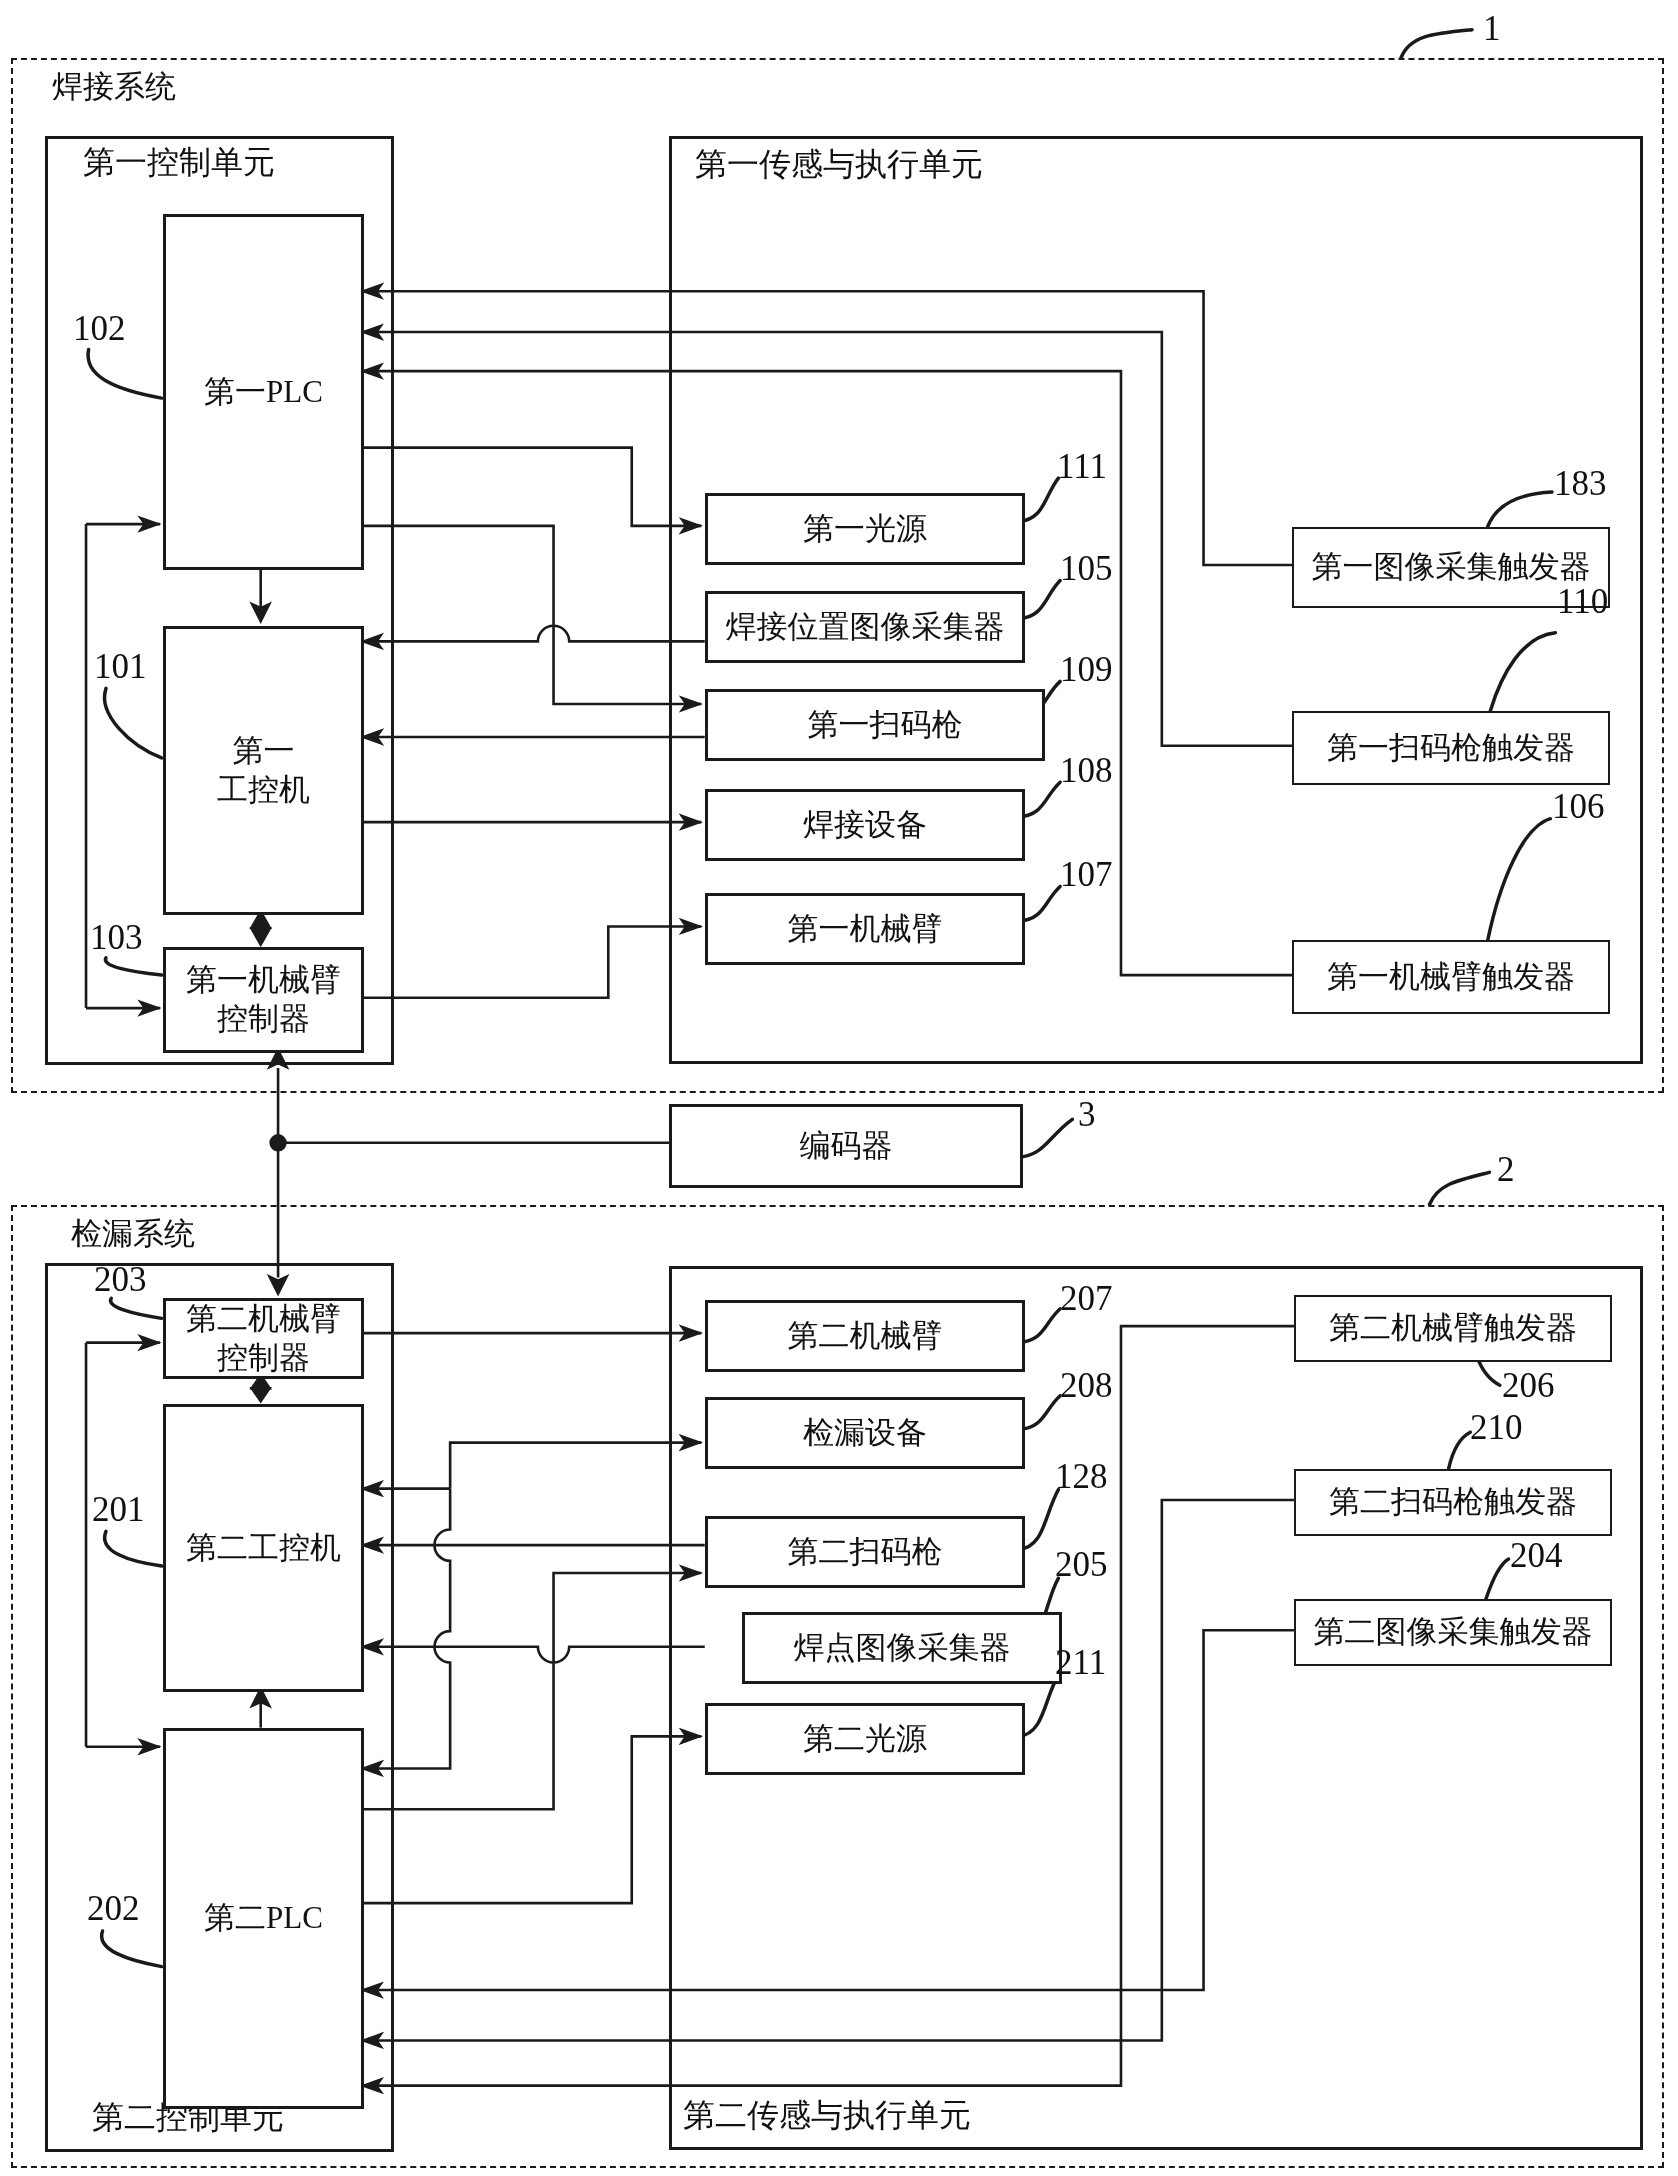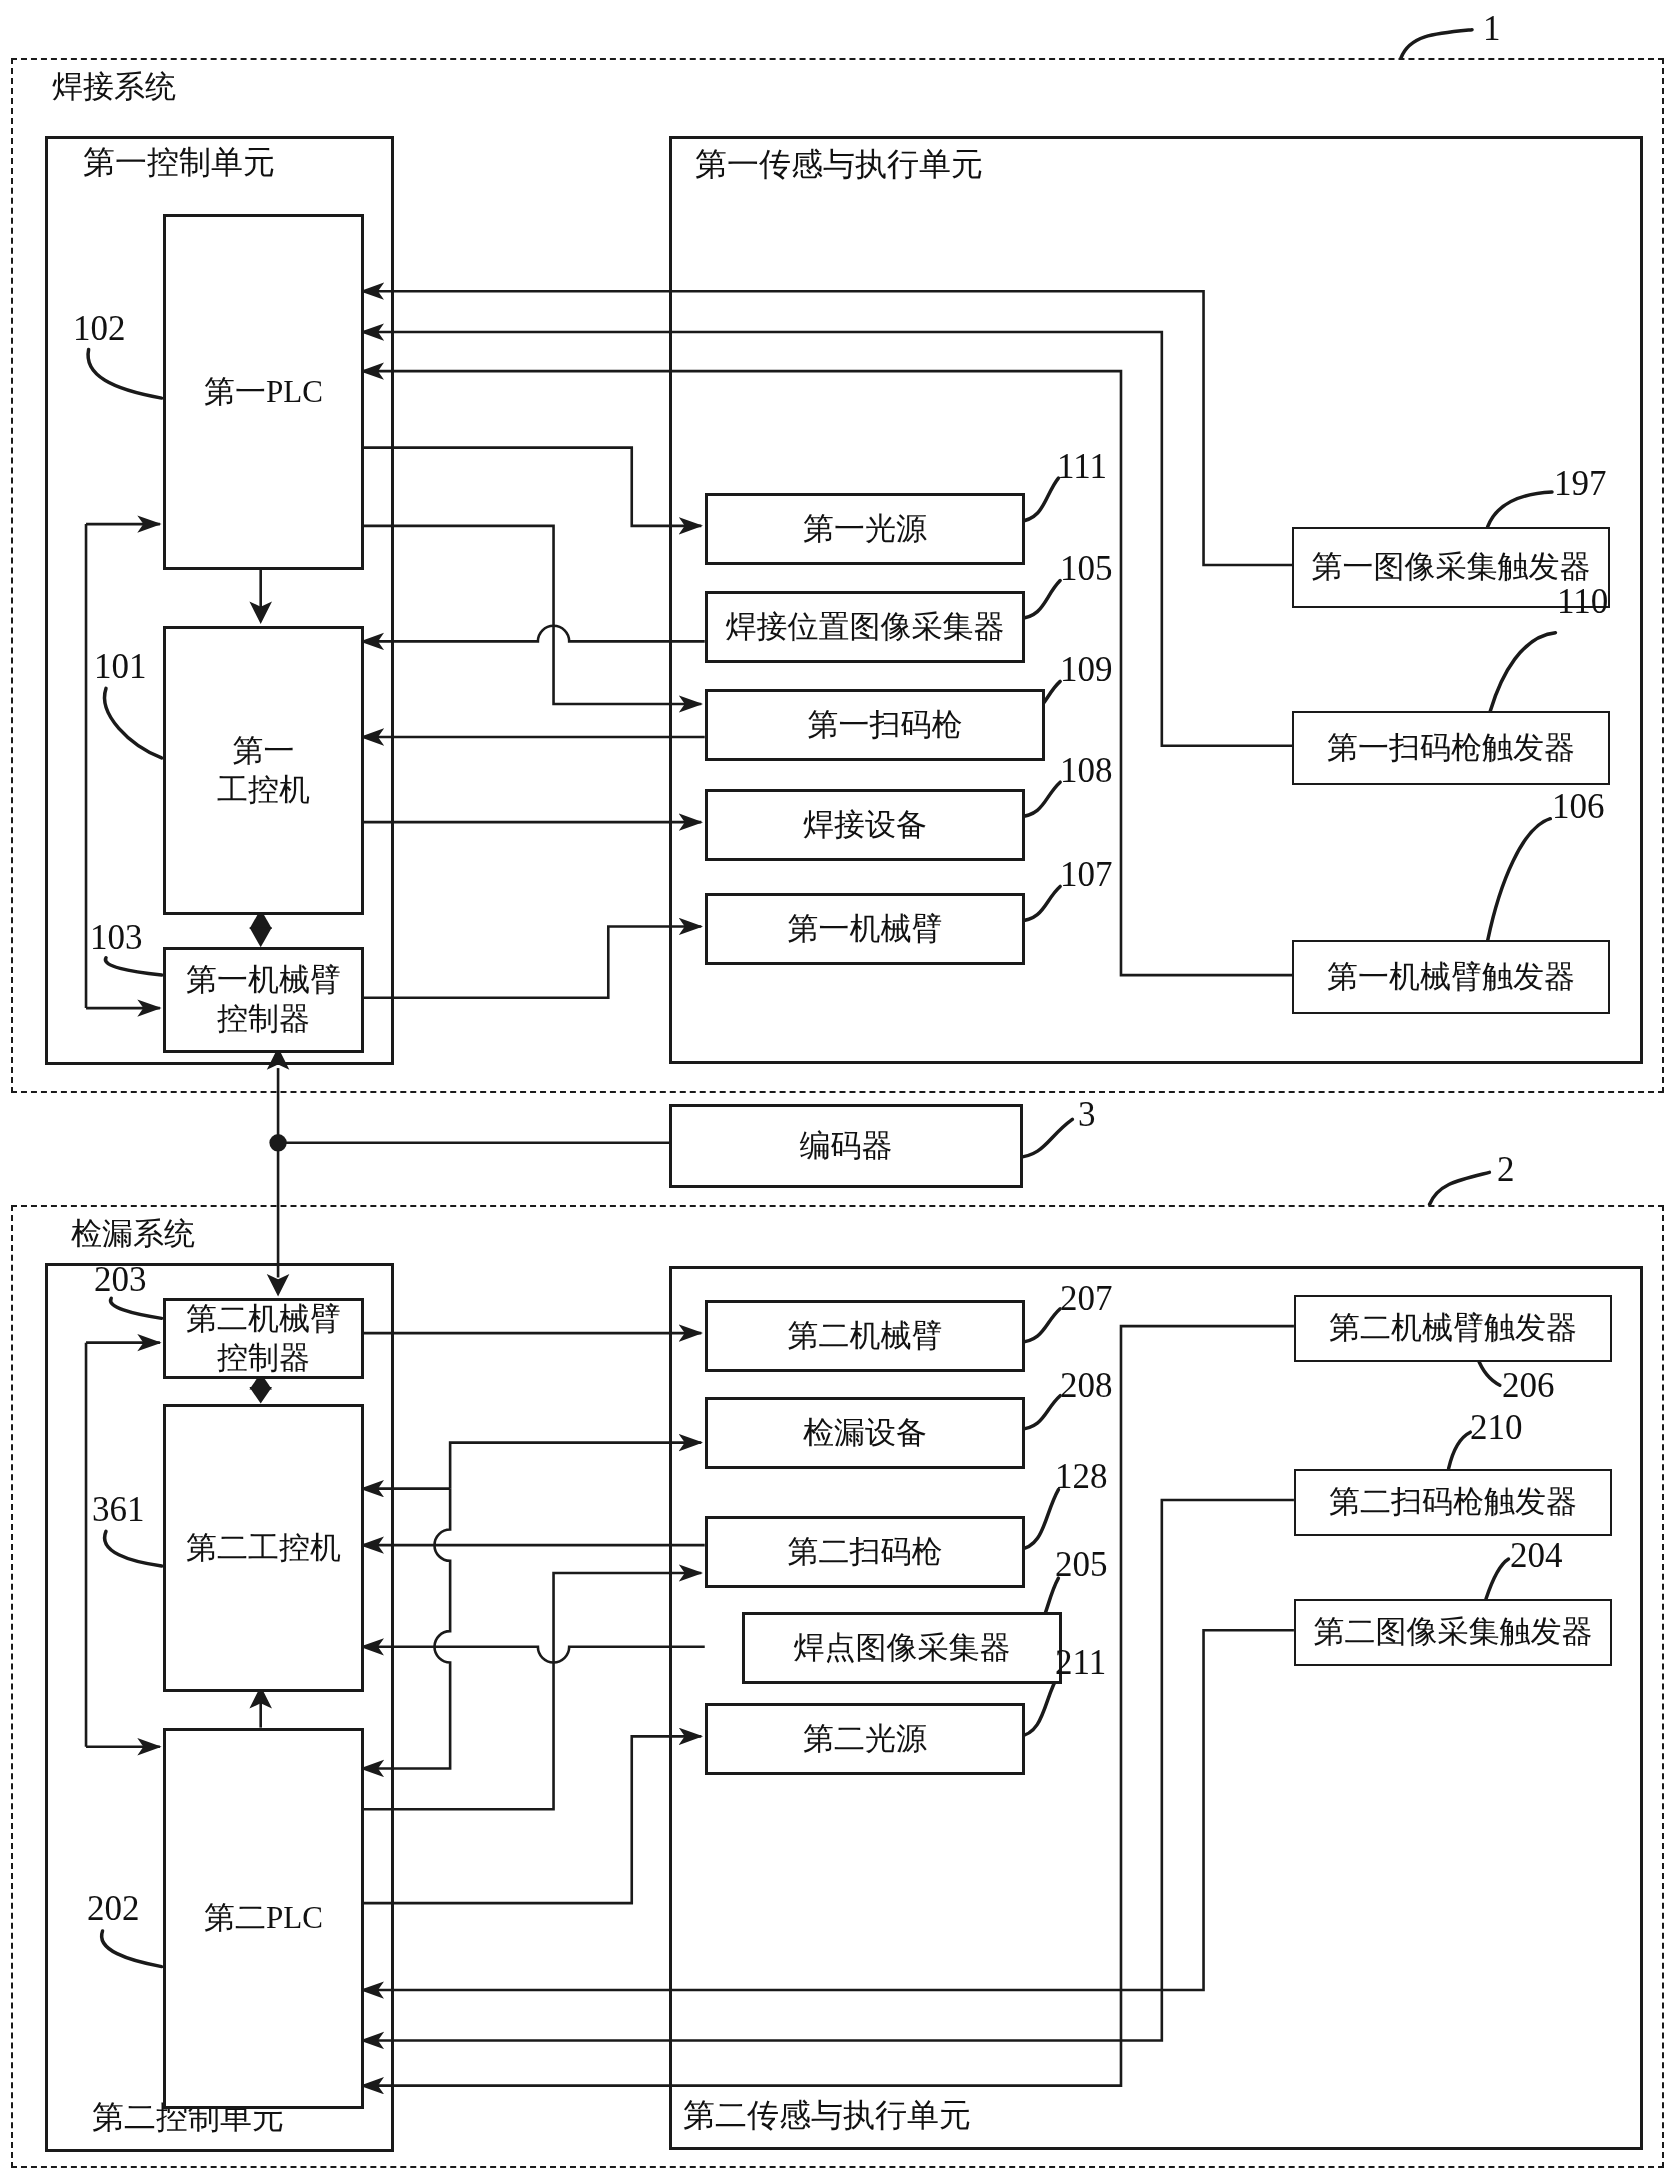--- a/index.html
+++ b/index.html
@@ -210,25 +210,25 @@
   <div class="num" style="left:1497px;top:1150px;">2</div>
   <div class="num" style="left:1078px;top:1095px;">3</div>
   <div class="num" style="left:73px;top:309px;">102</div>
   <div class="num" style="left:94px;top:647px;">101</div>
   <div class="num" style="left:90px;top:918px;">103</div>
   <div class="num" style="left:1057px;top:447px;">111</div>
   <div class="num" style="left:1060px;top:549px;">105</div>
   <div class="num" style="left:1060px;top:650px;">109</div>
   <div class="num" style="left:1060px;top:751px;">108</div>
   <div class="num" style="left:1060px;top:855px;">107</div>
-  <div class="num" style="left:1554px;top:464px;">197</div>
+  <div class="num" style="left:1554px;top:464px;">183</div>
   <div class="num" style="left:1557px;top:582px;">110</div>
   <div class="num" style="left:1552px;top:787px;">106</div>
   <div class="num" style="left:94px;top:1260px;">203</div>
-  <div class="num" style="left:92px;top:1490px;">361</div>
+  <div class="num" style="left:92px;top:1490px;">201</div>
   <div class="num" style="left:87px;top:1889px;">202</div>
   <div class="num" style="left:1060px;top:1279px;">207</div>
   <div class="num" style="left:1060px;top:1366px;">208</div>
   <div class="num" style="left:1055px;top:1457px;">128</div>
   <div class="num" style="left:1055px;top:1545px;">205</div>
   <div class="num" style="left:1055px;top:1643px;">211</div>
   <div class="num" style="left:1502px;top:1366px;">206</div>
   <div class="num" style="left:1470px;top:1408px;">210</div>
   <div class="num" style="left:1510px;top:1536px;">204</div>
 

